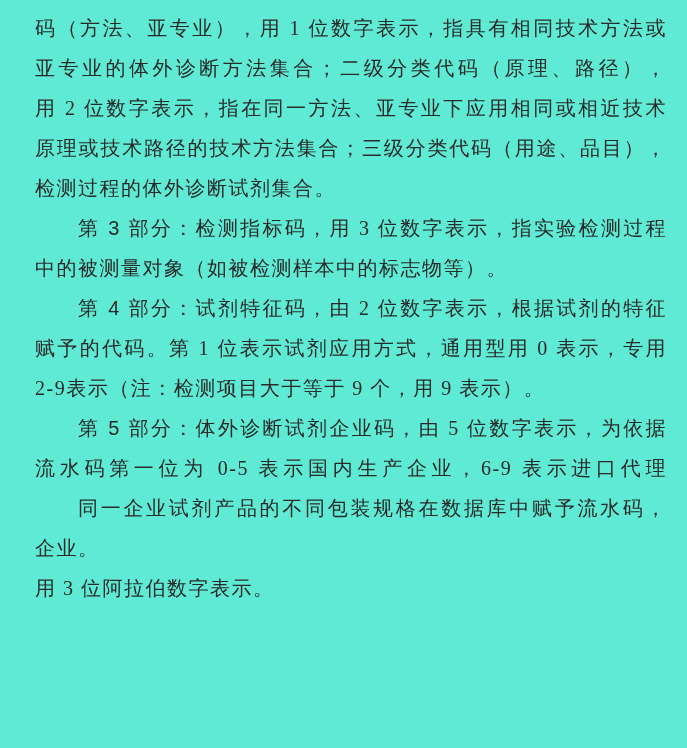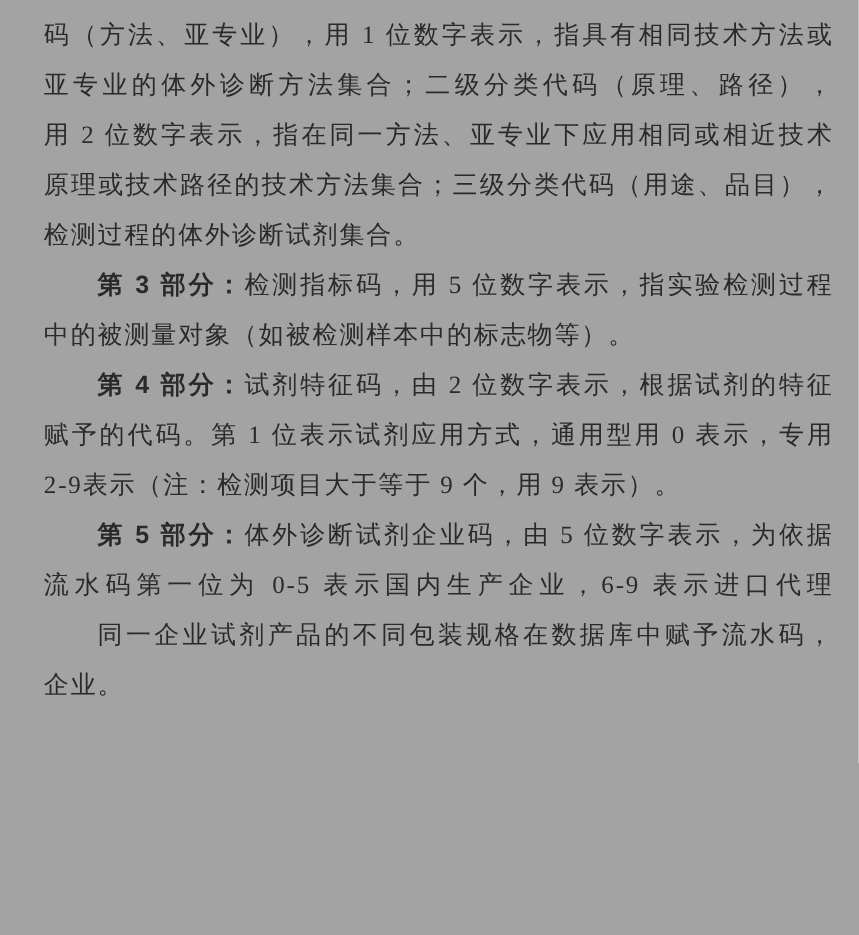--- a/index.html
+++ b/index.html
@@ -7,21 +7,21 @@
     padding: 0;
     width: 687px;
     height: 748px;
     background: #ffffff;
     overflow: hidden;
   }
   .page {
     position: relative;
     width: 687px;
     height: 748px;
-    background: #a3a3a3;
+    background: #5eead4;
     font-family: "Liberation Serif", serif;
     color: #2a2a2a;
   }
   .doc {
     position: absolute;
     left: 35px;
     top: 8px;
     width: 632px;
   }
   .ln {
@@ -32,56 +32,57 @@
     text-align: left;
   }
   .ln.j {
     text-align: justify;
     text-align-last: justify;
   }
   .ln.ind {
     text-indent: 43px;
   }
   .lead {
-    font-weight: 700;
+    font-weight: 400;
     font-family: "Liberation Sans", sans-serif;
   }
 </style>
 </head>
 <body>
 
 <div class="page">
   <div class="doc">
 
     <div class="ln j"><span>码（方法、亚专业），用 1 位数字表示，指具有相同技术方法或</span></div>
 
     <div class="ln j"><span>亚专业的体外诊断方法集合；二级分类代码（原理、路径），</span></div>
 
     <div class="ln j"><span>用 2 位数字表示，指在同一方法、亚专业下应用相同或相近技术</span></div>
 
     <div class="ln j"><span>原理或技术路径的技术方法集合；三级分类代码（用途、品目），</span></div>
 
 
     <div class="ln"><span>检测过程的体外诊断试剂集合。</span></div>
 
-    <div class="ln j ind"><b class="lead">第 3 部分：</b><span>检测指标码，用 5 位数字表示，指实验检测过程</span></div>
+    <div class="ln j ind"><b class="lead">第 3 部分：</b><span>检测指标码，用 3 位数字表示，指实验检测过程</span></div>
 
     <div class="ln"><span>中的被测量对象（如被检测样本中的标志物等）。</span></div>
 
     <div class="ln j ind"><b class="lead">第 4 部分：</b><span>试剂特征码，由 2 位数字表示，根据试剂的特征</span></div>
 
     <div class="ln j"><span>赋予的代码。第 1 位表示试剂应用方式，通用型用 0 表示，专用</span></div>
 
 
     <div class="ln"><span>2-9表示（注：检测项目大于等于 9 个，用 9 表示）。</span></div>
 
     <div class="ln j ind"><b class="lead">第 5 部分：</b><span>体外诊断试剂企业码，由 5 位数字表示，为依据</span></div>
 
 
     <div class="ln j"><span>流水码第一位为 0-5 表示国内生产企业，6-9 表示进口代理</span></div>
 
     <div class="ln j ind"><span>同一企业试剂产品的不同包装规格在数据库中赋予流水码，</span></div>
 
     <div class="ln"><span>企业。</span></div>
 
+    <div class="ln"><span>用 3 位阿拉伯数字表示。</span></div>
 
   </div>
 </div>
 
 </body></html>

